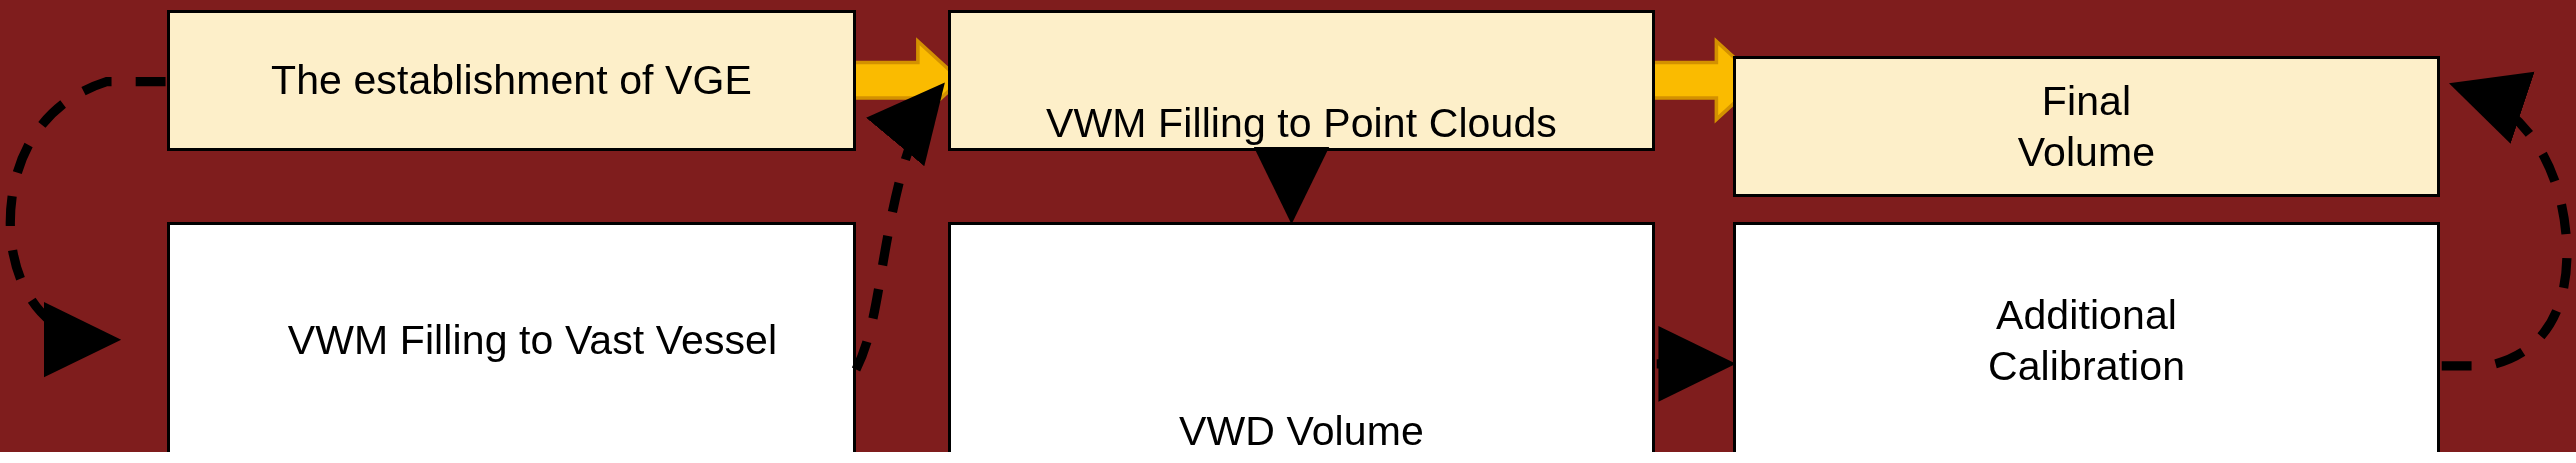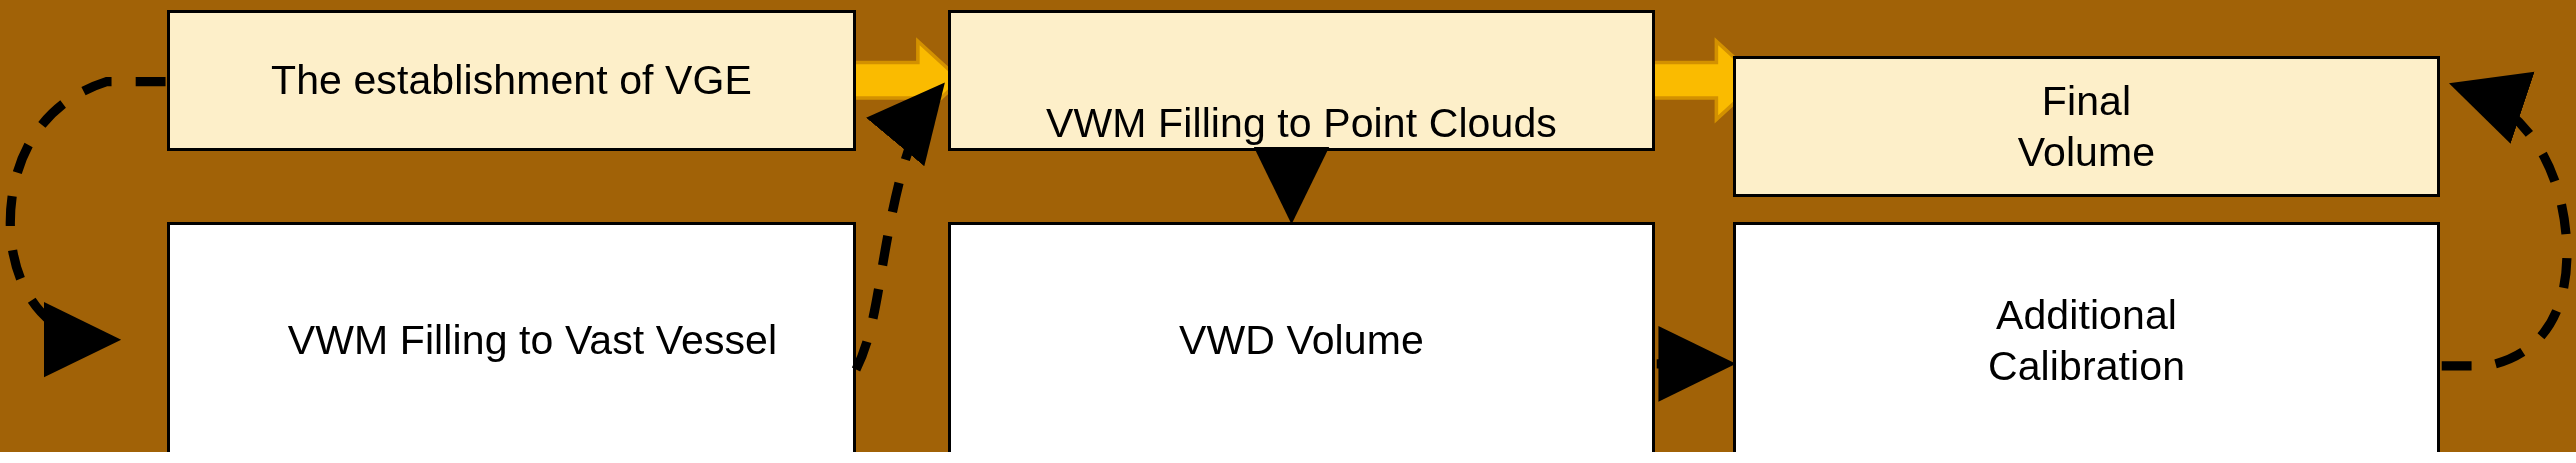--- a/index.html
+++ b/index.html
@@ -7,21 +7,21 @@
     padding: 0;
     background: #ffffff;
   }
   body {
     font-family: "Liberation Sans", sans-serif;
   }
   #canvas {
     position: relative;
     width: 2576px;
     height: 452px;
-    background: #a16207;
+    background: #7f1d1d;
     overflow: hidden;
   }
   #canvas svg.layer {
     position: absolute;
     left: 0;
     top: 0;
     width: 2576px;
     height: 464px;
     overflow: visible;
   }
@@ -49,21 +49,21 @@
   }
   .node.filled { background: #FDEFC9; }
   .node.plain  { background: #ffffff; }
 
   
   #node-vge            { left: 167px;  top: 10px;  width: 689px;  height: 141px; }
   #node-point-clouds   { left: 948px; top: 10px;  width: 707px;  height: 141px; align-items: flex-end; }
   #node-final-volume   { left: 1733px; top: 10px;  width: 707px;  height: 141px; margin-top: 46px; }
   
   #node-vast-vessel    { left: 167px;  top: 222px; width: 689px;  height: 237px; padding-left: 42px; }
-  #node-vwd-volume     { left: 948px; top: 222px; width: 707px;  height: 237px; }
+  #node-vwd-volume     { left: 948px; top: 222px; width: 707px;  height: 237px; align-items: flex-end; }
   #node-additional-cal { left: 1733px; top: 222px; width: 707px;  height: 237px; }
 
   .orange-arrow { z-index: 2; }
   .dashed-layer { z-index: 4; }
 </style>
 </head>
 <body>
 
 <div id="canvas">
 

